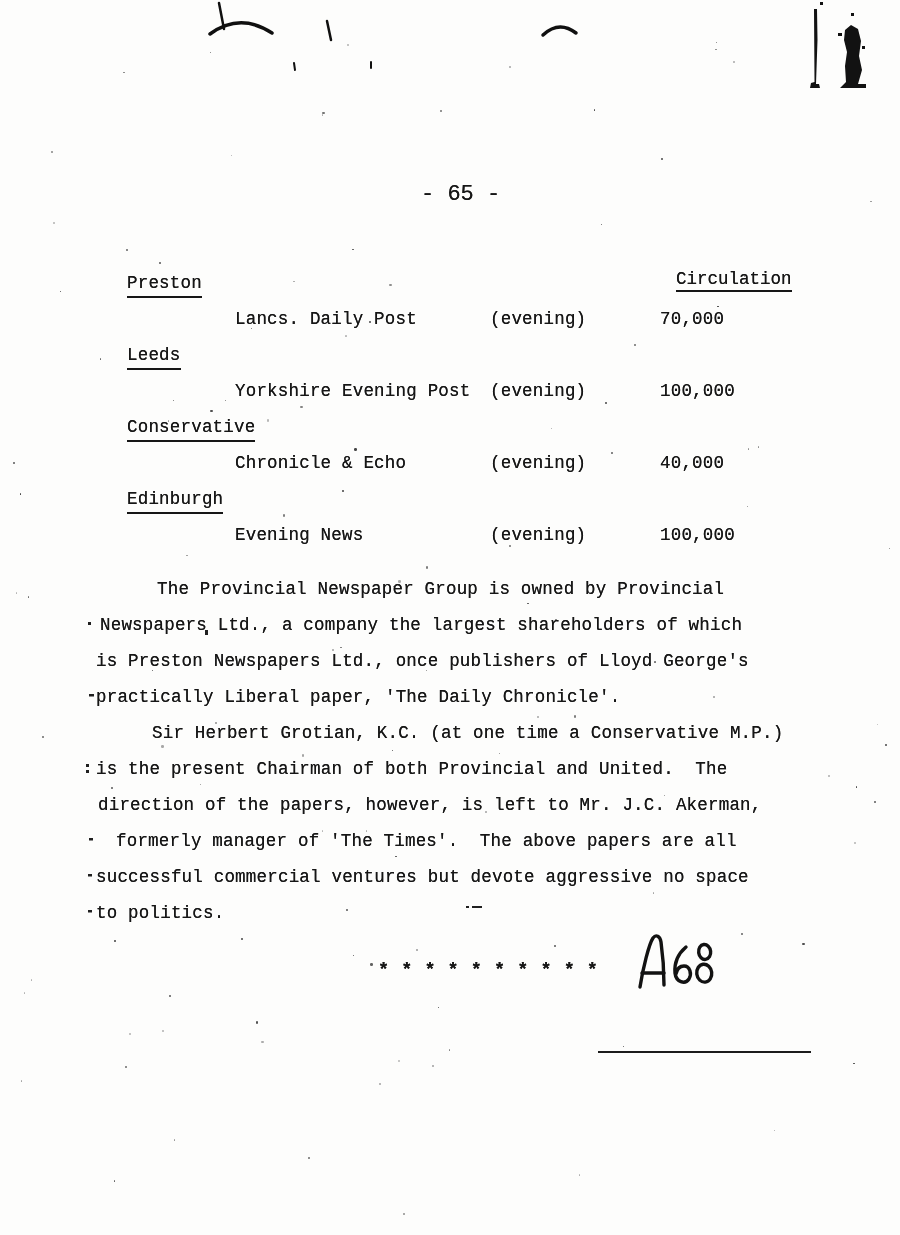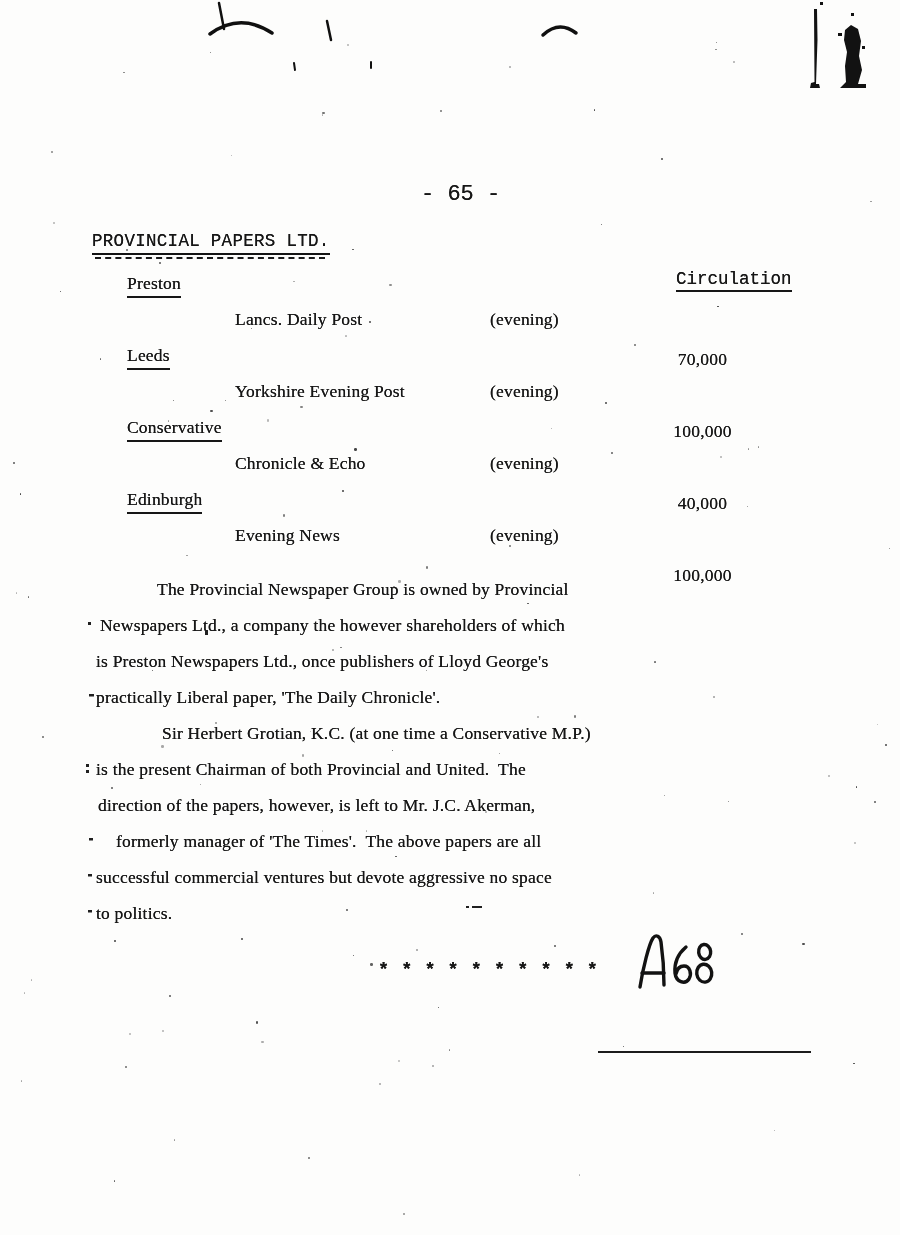--- a/index.html
+++ b/index.html
@@ -7,59 +7,58 @@
     position:relative;
     width:900px;height:1235px;
     margin:0 auto;
     background:#fdfdfc;
     overflow:hidden;
     font-family:"Liberation Mono","DejaVu Sans Mono",monospace;
     color:#161616;
     text-shadow:0 0 .6px rgba(10,10,10,.85);
   }
   .abs{position:absolute;white-space:pre;}
-  .t17{font-size:17.5px;letter-spacing:.2px;line-height:24px;font-family:Liberation Serif, serif;}
+  .t17{font-size:17.5px;letter-spacing:.2px;line-height:24px;}
   .pageno{top:182px;left:421px;font-size:22px;}
   .title{
     top:231px;left:92px;font-size:17.5px;letter-spacing:.3px;
     border-bottom:2.5px solid #141414;padding-bottom:2px;
   }
   .title::after{
     content:"";position:absolute;left:3px;right:5px;bottom:-6px;
     border-bottom:2px dashed #1a1a1a;
   }
   .cityhead{
     font-size:17.5px;letter-spacing:.2px;
     border-bottom:2.5px solid #161616;padding-bottom:1px;
   }
   .circhead{
     top:269px;left:676px;font-size:17.5px;
     border-bottom:2.5px solid #161616;padding-bottom:1px;
   }
   .trow{position:absolute;left:0;width:900px;height:24px;}
   .trow .paper{position:absolute;left:235px;}
   .trow .edition{position:absolute;left:490px;}
-  .trow .circ{position:absolute;left:640px;width:125px;text-align:center;margin-top:40px;}
+  .trow .circ{position:absolute;left:660px;width:125px;text-align:left;}
   .pline{left:96px;}
   .pline.indent{left:157px;}
   .separator{top:960px;left:378px;font-size:18.5px;font-weight:bold;letter-spacing:.5px;}
   .bottom-rule{position:absolute;top:1051px;left:598px;width:213px;height:2px;background:#1c1c1c;}
   .sr{position:absolute;opacity:0;pointer-events:none;}
   svg.overlay{position:absolute;left:0;top:0;pointer-events:none;}
   #noise{position:absolute;inset:0;pointer-events:none;}
   #noise i{position:absolute;background:#1d1d1d;border-radius:50%;display:block;}
 </style>
 </head>
 <body>
 
 <div class="page">
 
   <div class="abs pageno">- 65 -</div>
 
-  <div class="abs title">PROVINCIAL PAPERS LTD.</div>
 
   <div class="abs circhead">Circulation</div>
 
   <div class="abs t17 cityhead" style="top:271px;left:127px">Preston</div>
   <div class="trow t17" style="top:307px">
     <span class="paper">Lancs. Daily Post</span>
     <span class="edition">(evening)</span>
     <span class="circ">70,000</span>
   </div>
 
@@ -78,25 +77,25 @@
   </div>
 
   <div class="abs t17 cityhead" style="top:487px;left:127px">Edinburgh</div>
   <div class="trow t17" style="top:523px">
     <span class="paper">Evening News</span>
     <span class="edition">(evening)</span>
     <span class="circ">100,000</span>
   </div>
 
   <div class="abs t17 pline indent" style="top:577px">The Provincial Newspaper Group is owned by Provincial</div>
-  <div class="abs t17 pline" style="top:613px;left:100px">Newspapers Ltd., a company the however shareholders of which</div>
+  <div class="abs t17 pline" style="top:613px;left:100px">Newspapers Ltd., a company the largest shareholders of which</div>
   <div class="abs t17 pline" style="top:649px">is Preston Newspapers Ltd., once publishers of Lloyd George's</div>
   <div class="abs t17 pline" style="top:685px">practically Liberal paper, 'The Daily Chronicle'.</div>
 
-  <div class="abs t17 pline indent" style="top:721px;left:162px">Sir Herbert Grotian, K.C. (at one time a Conservative M.P.)</div>
+  <div class="abs t17 pline indent" style="top:721px;left:152px">Sir Herbert Grotian, K.C. (at one time a Conservative M.P.)</div>
   <div class="abs t17 pline" style="top:757px">is the present Chairman of both Provincial and United.  The</div>
   <div class="abs t17 pline" style="top:793px;left:98px">direction of the papers, however, is left to Mr. J.C. Akerman,</div>
   <div class="abs t17 pline" style="top:829px;left:116px">formerly manager of 'The Times'.  The above papers are all</div>
   <div class="abs t17 pline" style="top:865px">successful commercial ventures but devote aggressive no space</div>
   <div class="abs t17 pline" style="top:901px">to politics.</div>
 
   <div class="abs separator">* * * * * * * * * *</div>
 
   <span class="sr" style="top:938px;left:640px">A68</span>
   <svg class="overlay" style="left:633px;top:930px" width="95" height="68" viewBox="0 0 95 68">

